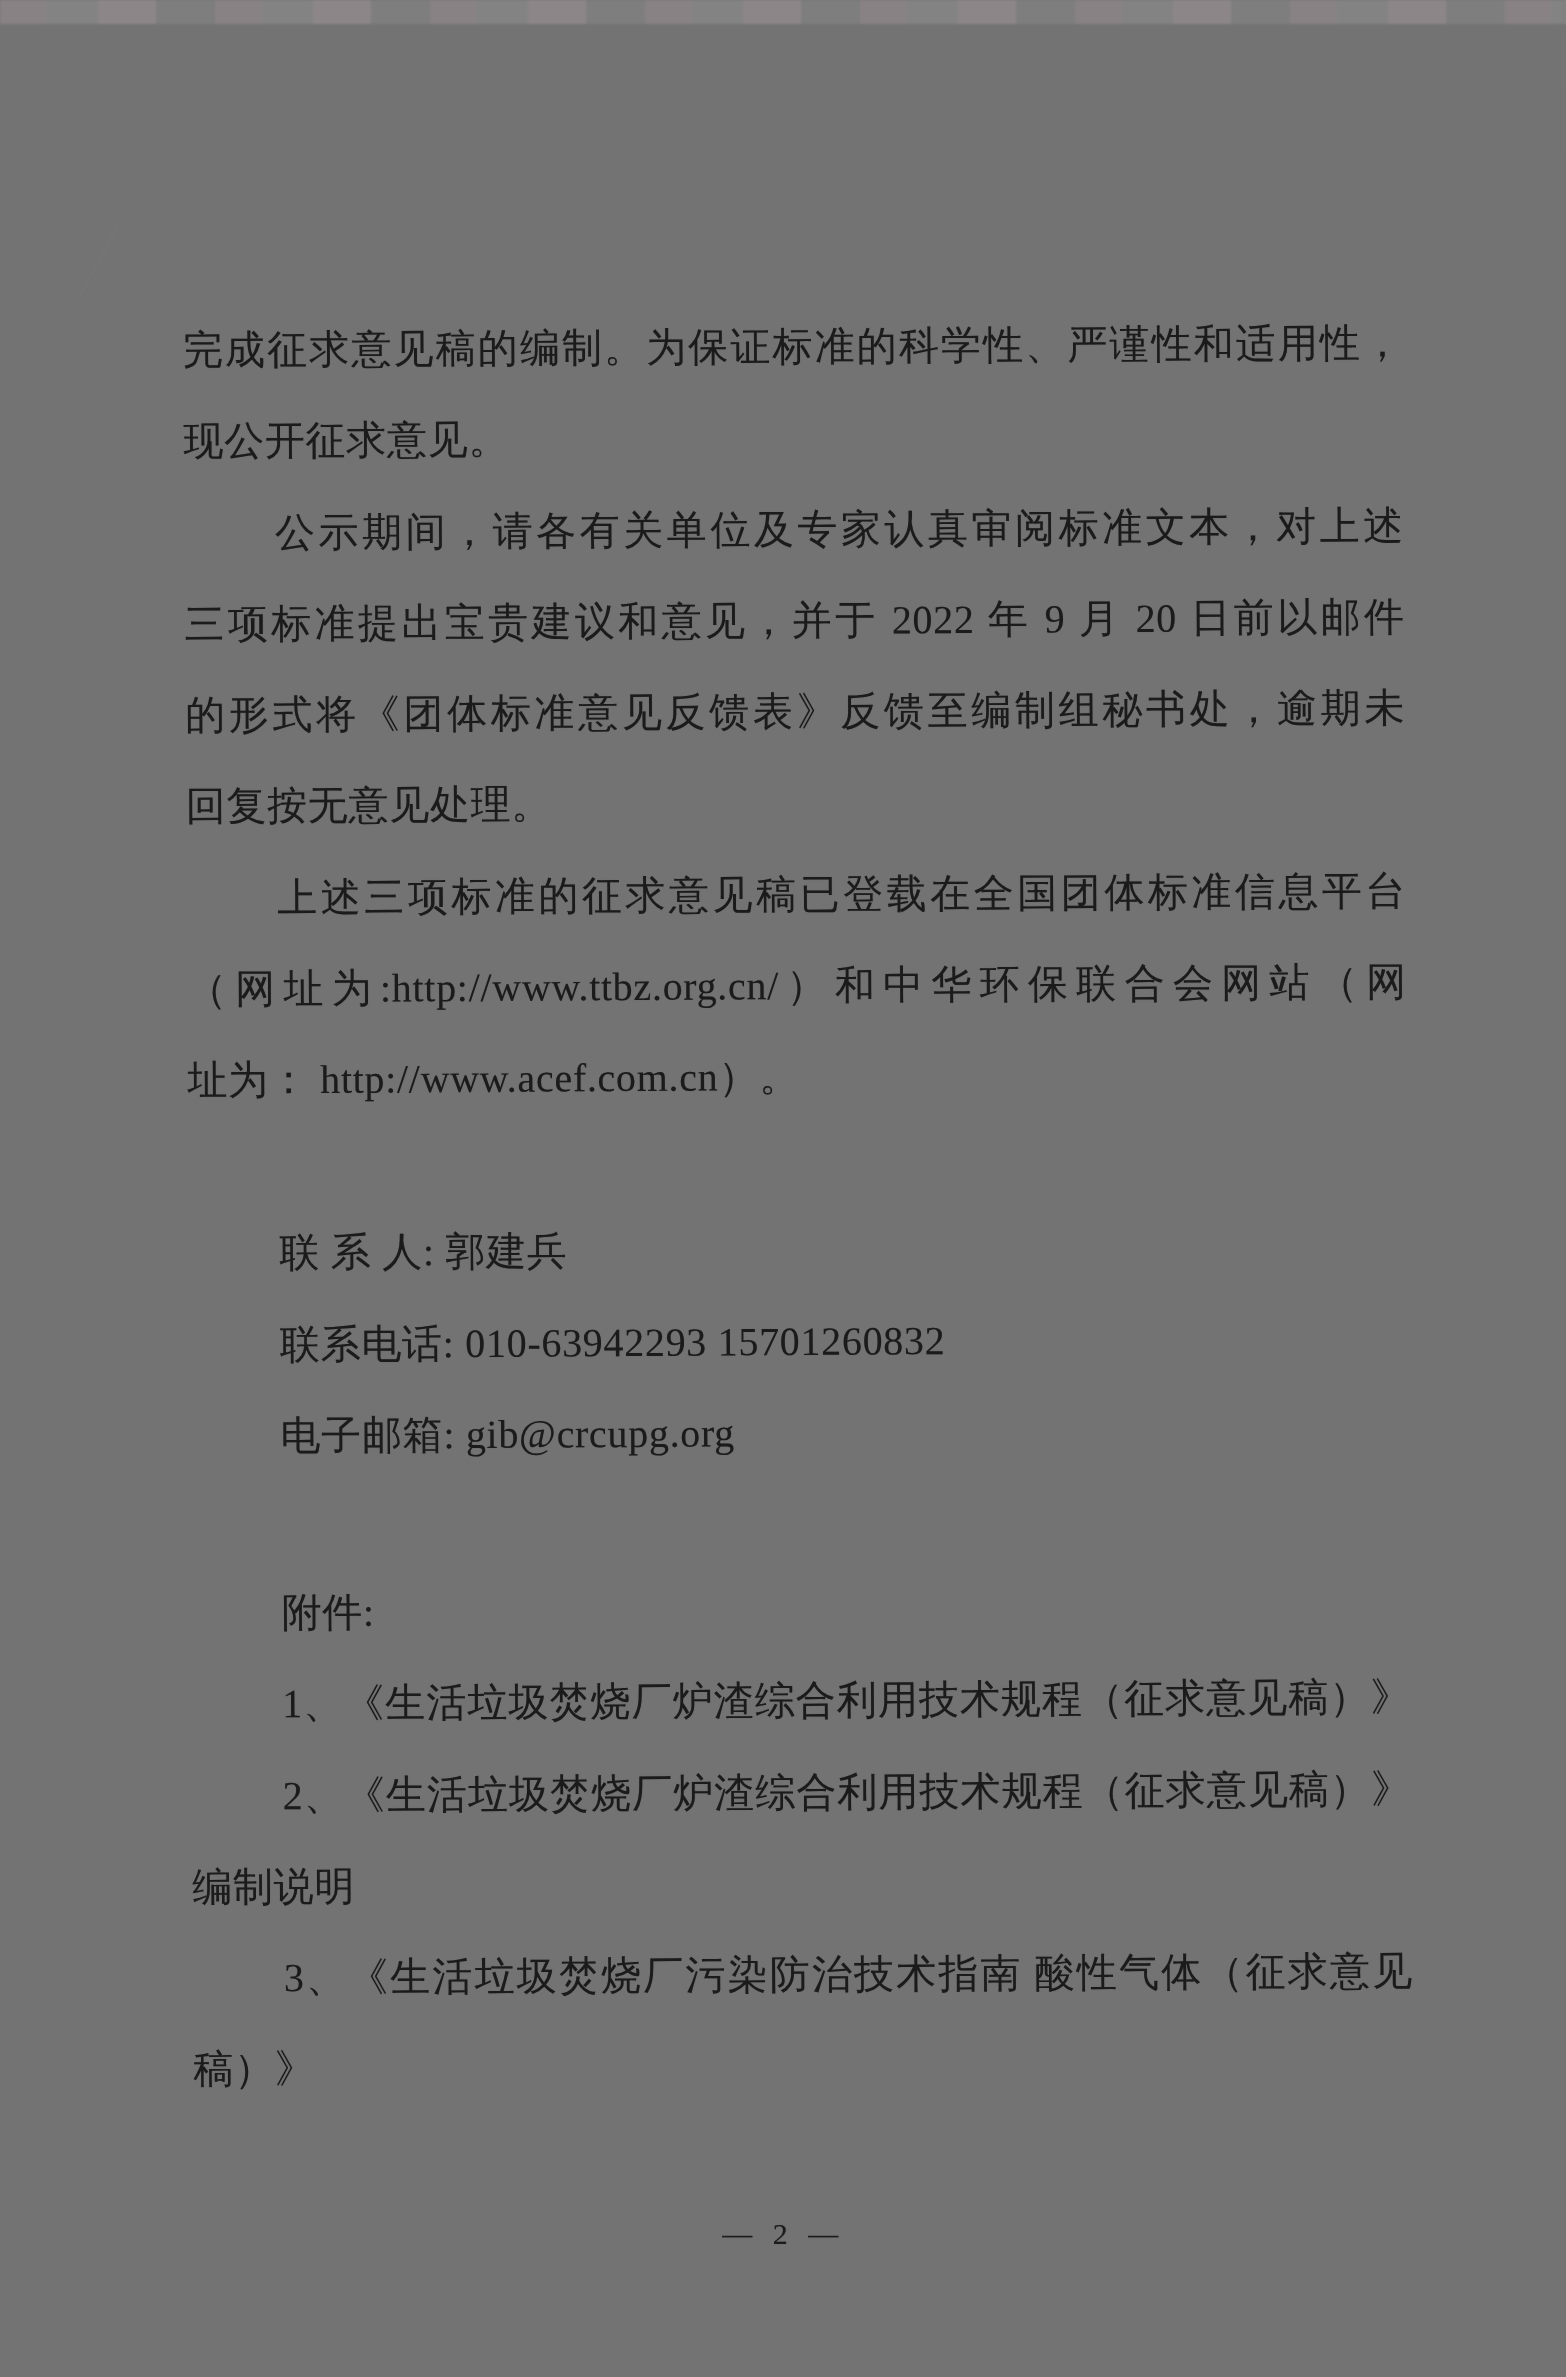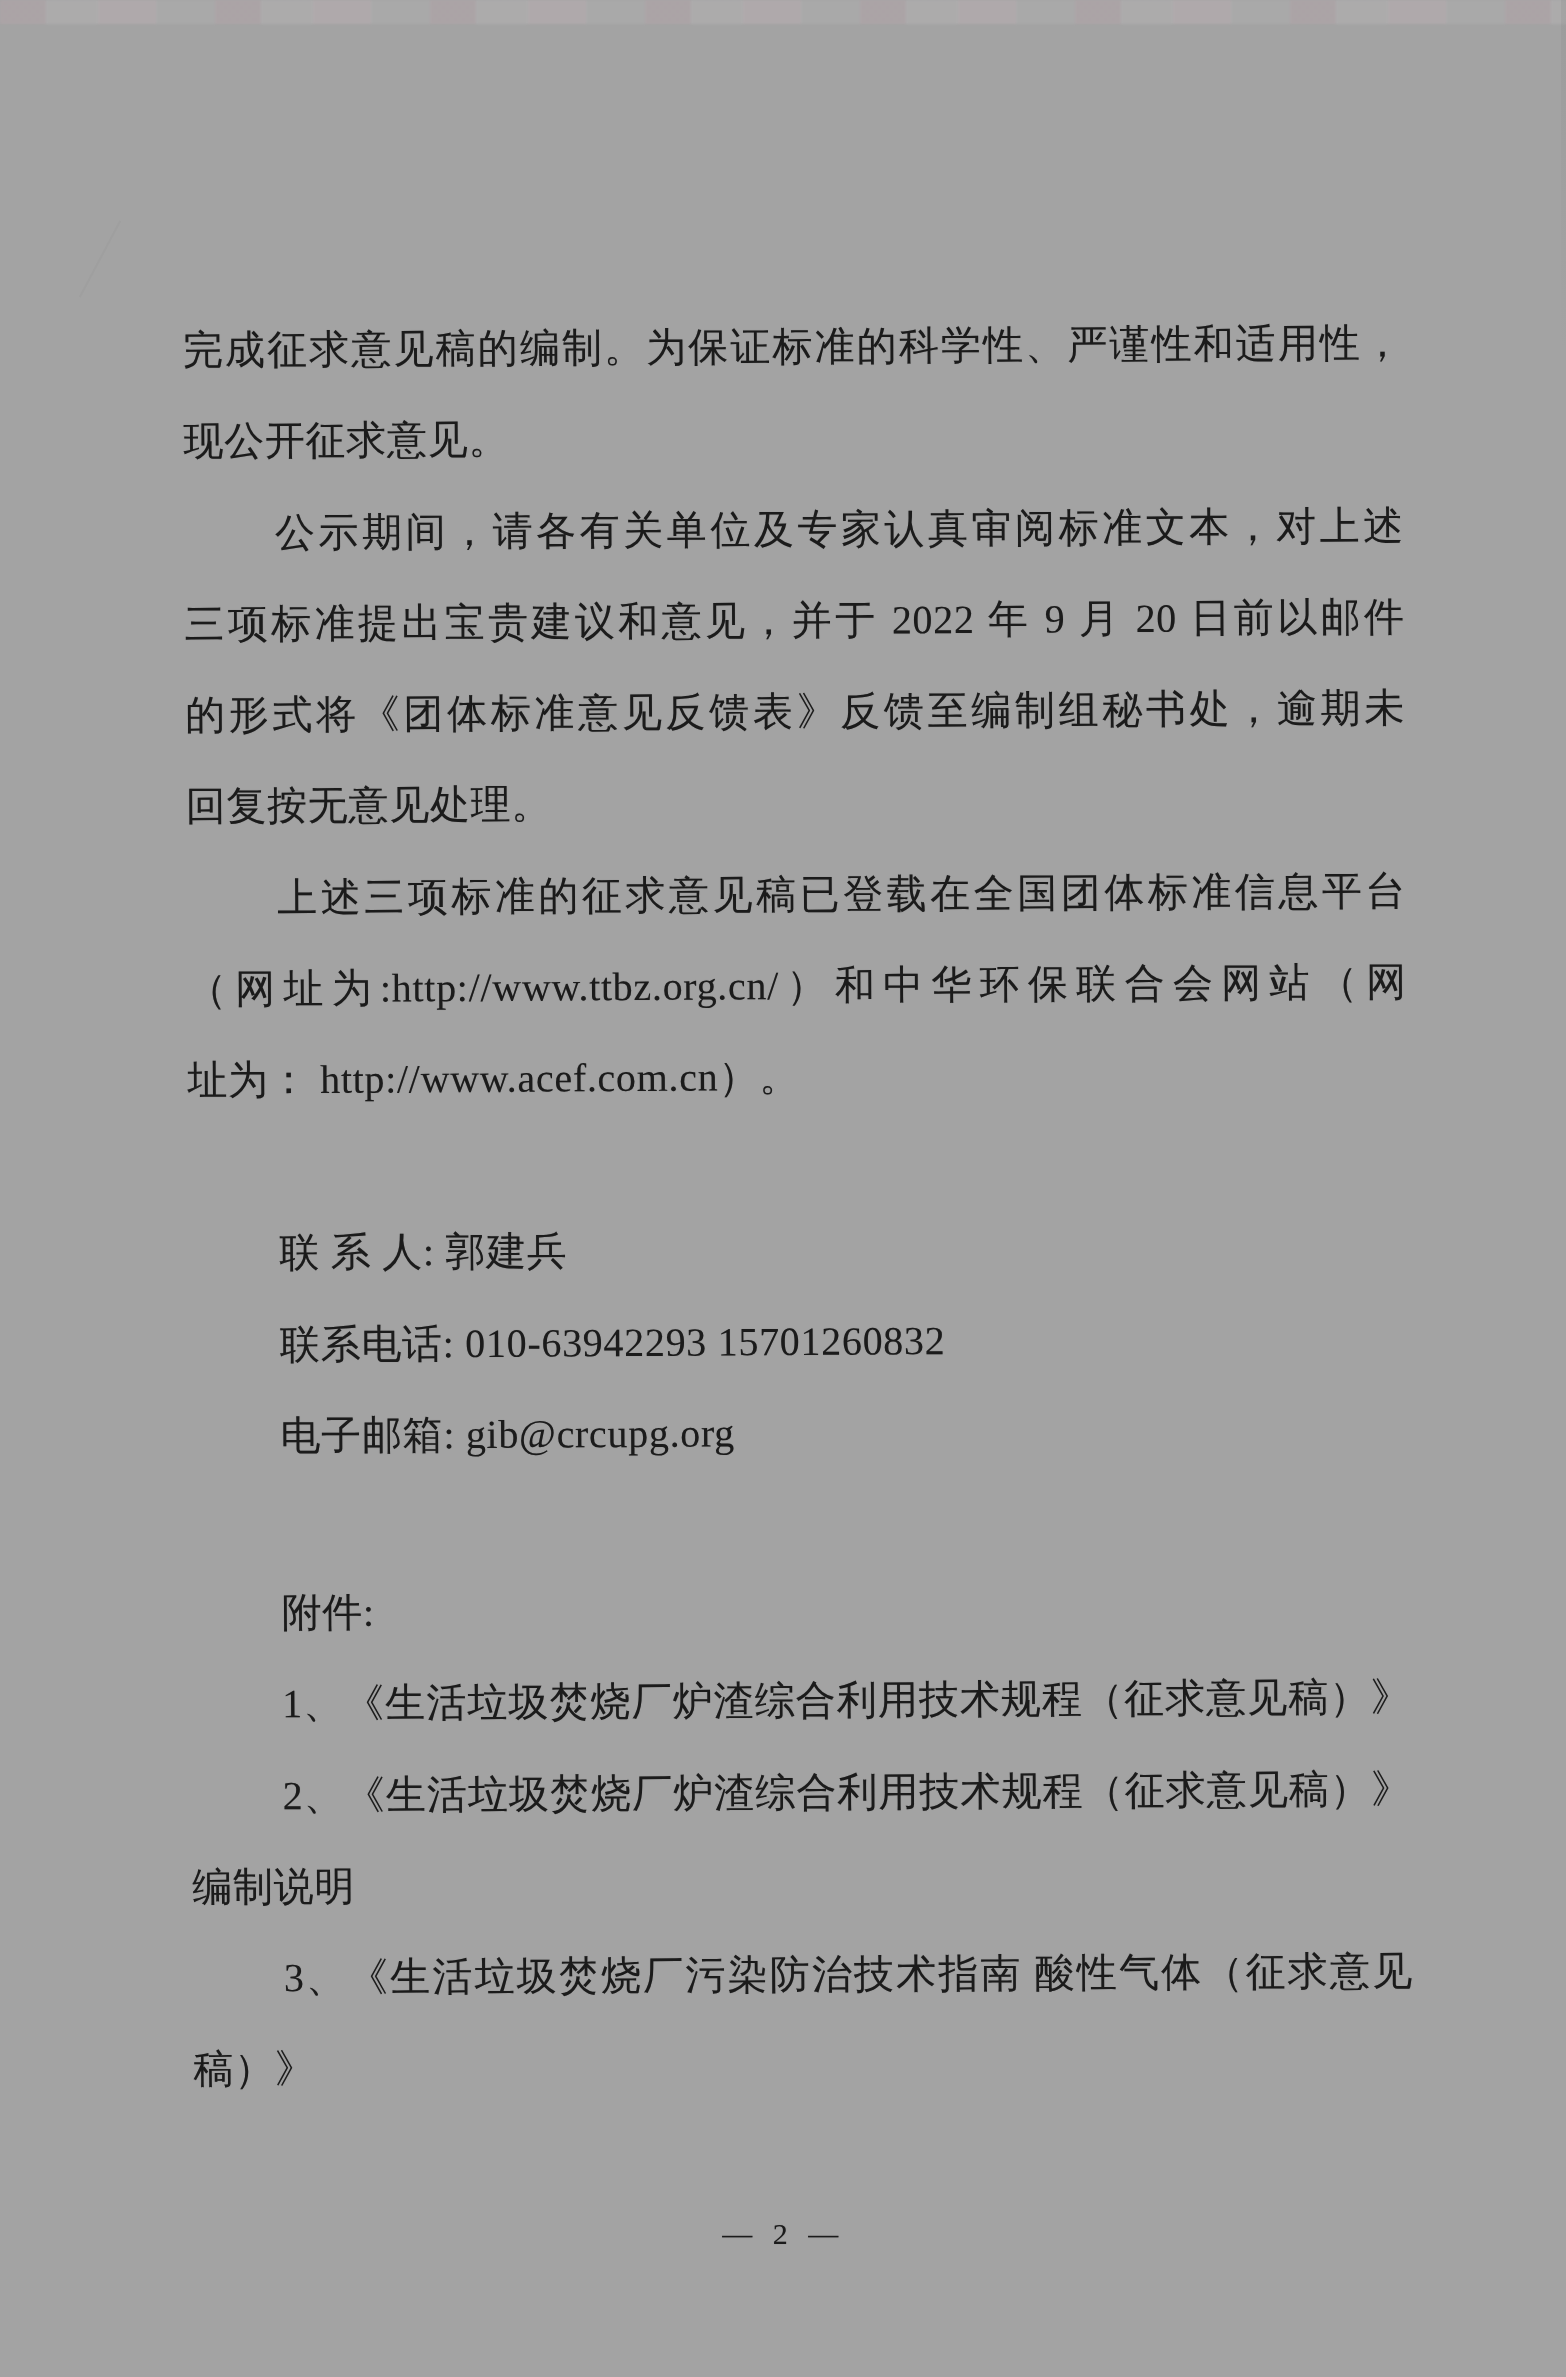--- a/index.html
+++ b/index.html
@@ -1,20 +1,20 @@
 <!DOCTYPE html>
 <html style="font-size:10.4px"><head>
 <meta charset="utf-8">
 <style>
   html,body { margin:0; padding:0; background:#e9e9e9; }
   .page {
     position:relative;
     width:1567px; height:2377px;
     margin:0 auto;
-    background:#a3a3a3;
+    background:#737373;
     overflow:hidden;
     font-family:"Liberation Serif","DejaVu Serif",serif;
     color:#1b1b1b;
   }
   
   .noise-top {
     position:absolute; top:0; left:0; width:100%; height:23.5px;
     background:
       repeating-linear-gradient(90deg,
         rgba(196,168,178,0.28) 0 46px,

